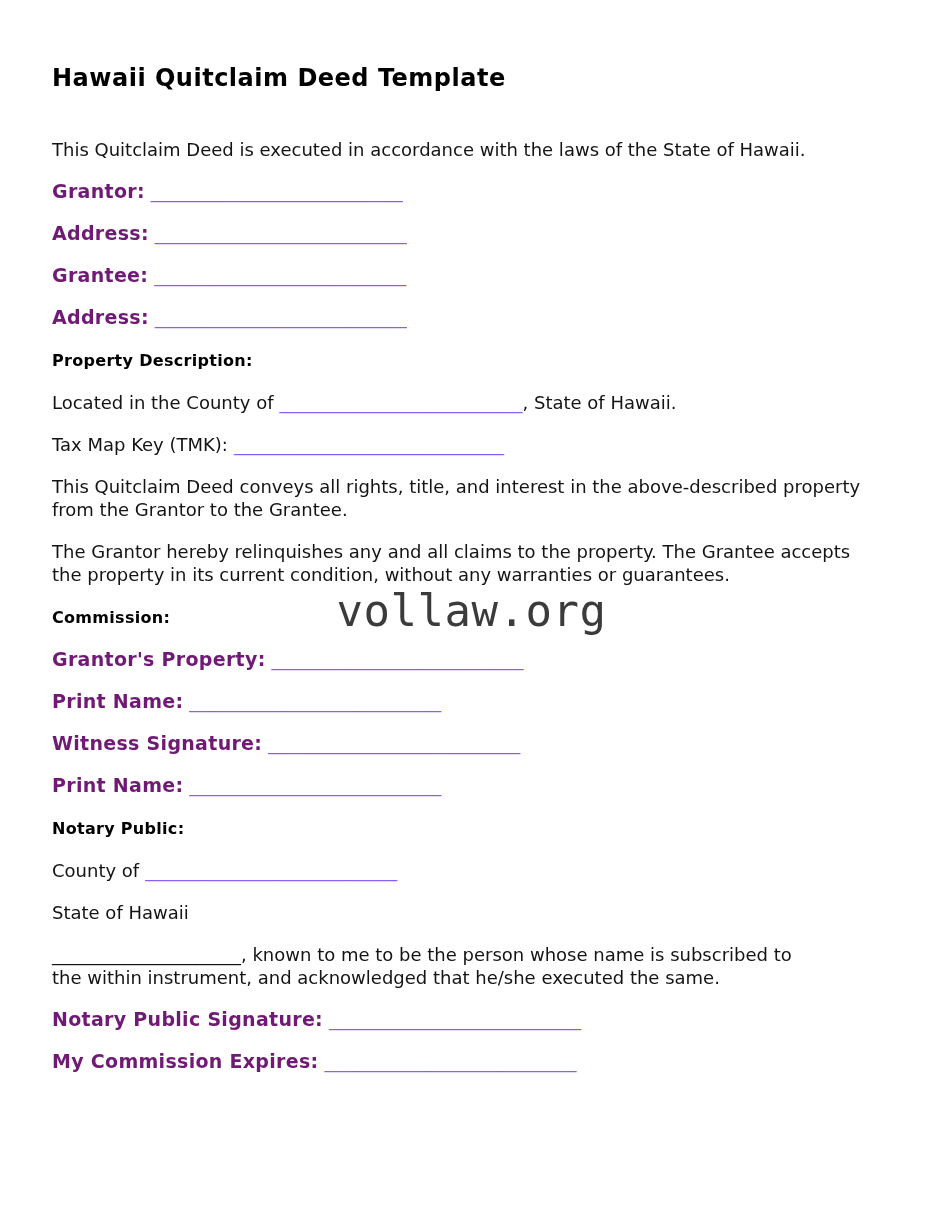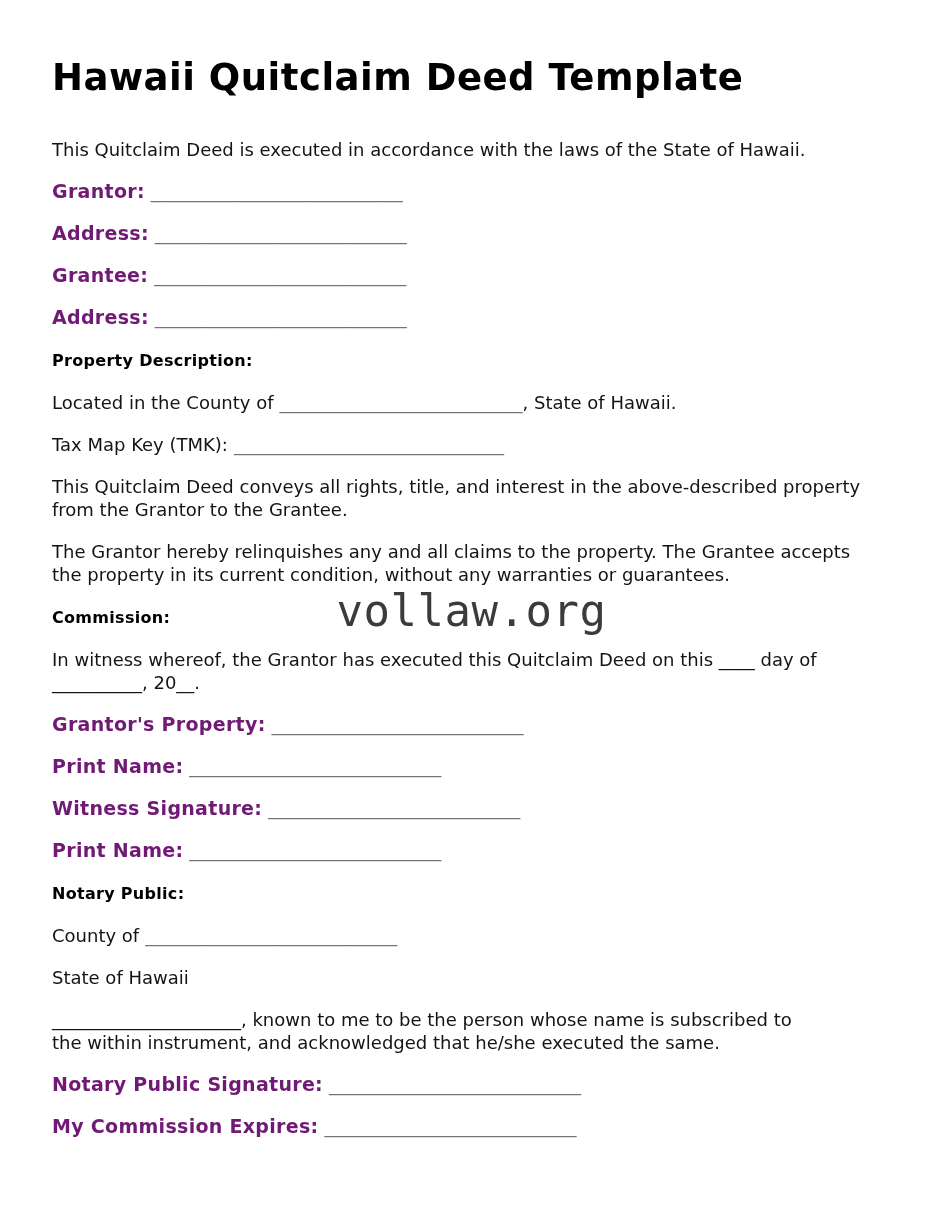--- a/index.html
+++ b/index.html
@@ -9,21 +9,21 @@
     height: 1221px;
     background: #ffffff;
     box-sizing: border-box;
     padding: 58px 70px 0 52px;
     font-family: "DejaVu Sans", "Liberation Sans", sans-serif;
     color: #141414;
     overflow: hidden;
   }
   .content { position: relative; z-index: 1; }
   h1.doc-title {
-    font-size: 37px;
+    font-size: 24px;
     font-weight: 700;
     letter-spacing: 0.5px;
     color: #000000;
     margin: 0 0 40px 0;
     line-height: 40px;
     white-space: nowrap;
   }
   .line, .para {
     margin: 0 0 19px 0;
     font-size: 18px;
@@ -35,21 +35,21 @@
     font-size: 19px;
     letter-spacing: 0.3px;
     color: #701a75;
   }
   .heading {
     font-weight: 700;
     font-size: 16px;
     letter-spacing: 0.3px;
     color: #000000;
   }
-  .blank { margin-left: 6px; white-space: nowrap; color: #737373; }
+  .blank { margin-left: 6px; white-space: nowrap; color: #8b5cf6; }
   .pre { white-space: nowrap; }
   .watermark {
     position: absolute;
     z-index: 0;
     top: 585px;
     left: 50%;
     transform: translateX(-50%);
     font-family: "DejaVu Sans Mono", "Liberation Mono", monospace;
     font-size: 44px;
     font-weight: 400;
@@ -92,24 +92,20 @@
       <div class="pline">from the Grantor to the Grantee.</div>
     </div>
 
     <div class="para">
       <div class="pline">The Grantor hereby relinquishes any and all claims to the property. The Grantee accepts</div>
       <div class="pline">the property in its current condition, without any warranties or guarantees.</div>
     </div>
 
     <p class="line"><span class="heading">Commission:</span></p>
 
-    <div class="para">
-      <div class="pline">In witness whereof, the Grantor has executed this Quitclaim Deed on this ____ day of</div>
-      <div class="pline">__________, 20__.</div>
-    </div>
 
     <p class="line"><span class="lbl">Grantor's Property:</span><span class="blank">____________________________</span></p>
 
     <p class="line"><span class="lbl">Print Name:</span><span class="blank">____________________________</span></p>
 
     <p class="line"><span class="lbl">Witness Signature:</span><span class="blank">____________________________</span></p>
 
     <p class="line"><span class="lbl">Print Name:</span><span class="blank">____________________________</span></p>
 
     <p class="line"><span class="heading">Notary Public:</span></p>

